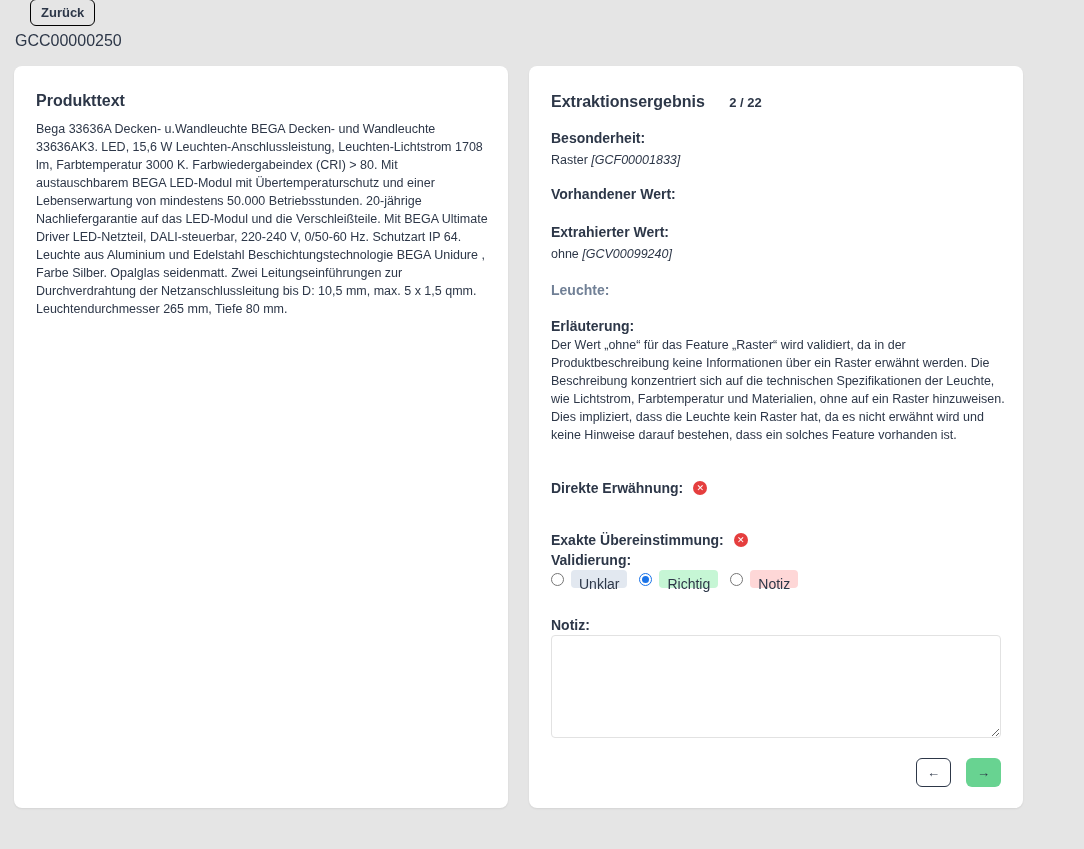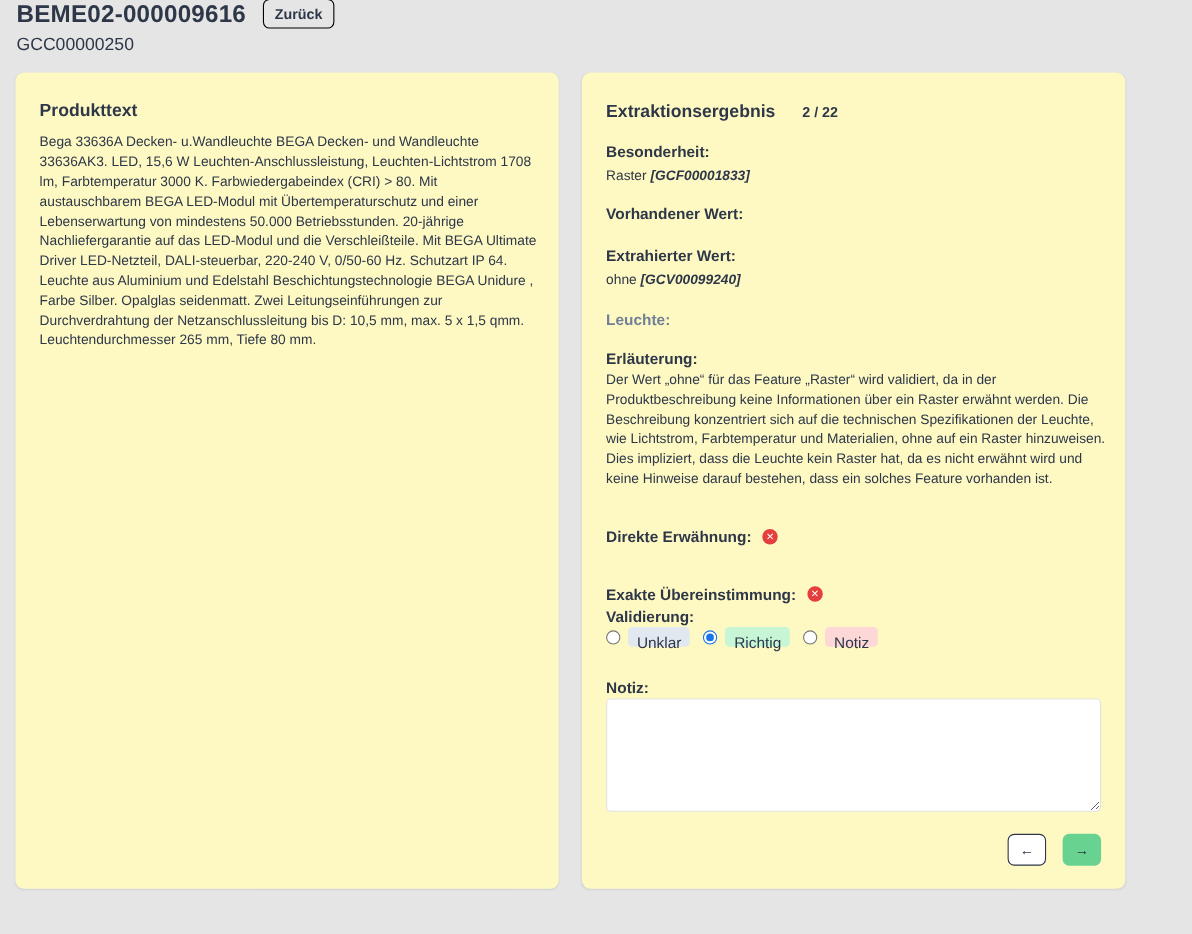--- a/index.html
+++ b/index.html
@@ -16,41 +16,41 @@
   .back-button {
     margin-left: 15px; height: 27px; padding: 0 10px;
     border: 1px solid #000000; border-radius: 6px; background: transparent;
     font-size: 13px; font-weight: bold; color: #2d3748; cursor: pointer;
     font-family: "Liberation Sans", sans-serif; position: relative; top: -1px;
   }
   .subtitle { font-size: 16px; color: #2d3748; margin-top: 6px; }
 
   .card {
     position: absolute; top: 66px; width: 494px; height: 742px;
-    background: #fef9c3; border-radius: 8px;
+    background: #ffffff; border-radius: 8px;
     box-shadow: 0 1px 2px rgba(0,0,0,0.08);
   }
   .card-left { left: 14px; }
   .card-right { left: 529px; }
 
   .card-left h2 {
     position: absolute; left: 22px; top: 26px; font-size: 16px; font-weight: bold; color: #2d3748;
   }
   .product-text {
     position: absolute; left: 22px; top: 54px; width: 455px;
     font-size: 12.5px; line-height: 18px; color: #2d3748;
   }
 
   .ext-title { position: absolute; left: 22px; top: 27px; font-size: 16px; font-weight: bold; color: #2d3748; }
   .ext-count { font-size: 13px; font-weight: bold; margin-left: 20px; }
 
   .field-label { position: absolute; left: 22px; font-size: 14px; font-weight: bold; color: #2d3748; }
   .field-label.muted { color: #718096; }
   .field-value { position: absolute; left: 22px; font-size: 12.5px; color: #2d3748; }
-  .field-value i { font-style: italic; font-weight: bold; }
+  .field-value i { font-style: italic; }
 
   .explain-text {
     position: absolute; left: 22px; top: 270px; width: 455px;
     font-size: 12.5px; line-height: 18px; color: #2d3748;
   }
 
   .bool-row { position: absolute; left: 22px; display: flex; align-items: center; font-size: 14px; font-weight: bold; color: #2d3748; }
   .x-badge {
     display: inline-block; width: 14px; height: 14px; border-radius: 50%;
     background: #e53e3e; color: #fff; font-size: 9px; line-height: 14px; text-align: center;
@@ -84,21 +84,20 @@
     display: flex; align-items: center; justify-content: center; font-size: 13px; cursor: pointer;
   }
   .prev-btn { left: 387px; border: 1px solid #2d3748; background: #fff; color: #2d3748; }
   .next-btn { left: 437px; background: #68d391; color: #2d3748; border: none; }
 </style>
 </head>
 <body>
 
 <div class="header">
   <div class="title-row">
-    <span class="page-title">BEME02-000009616</span>
     <button class="back-button">Zurück</button>
   </div>
   <div class="subtitle">GCC00000250</div>
 </div>
 
 <div class="card card-left">
   <h2>Produkttext</h2>
   <p class="product-text">Bega 33636A Decken- u.Wandleuchte BEGA Decken- und Wandleuchte 33636AK3. LED, 15,6 W Leuchten-Anschlussleistung, Leuchten-Lichtstrom 1708 lm, Farbtemperatur 3000 K. Farbwiedergabeindex (CRI) &gt; 80. Mit austauschbarem BEGA LED-Modul mit Übertemperaturschutz und einer Lebenserwartung von mindestens 50.000 Betriebsstunden. 20-jährige Nachliefergarantie auf das LED-Modul und die Verschleißteile. Mit BEGA Ultimate Driver LED-Netzteil, DALI-steuerbar, 220-240 V, 0/50-60 Hz. Schutzart IP 64. Leuchte aus Aluminium und Edelstahl Beschichtungstechnologie BEGA Unidure , Farbe Silber. Opalglas seidenmatt. Zwei Leitungseinführungen zur Durchverdrahtung der Netzanschlussleitung bis D: 10,5 mm, max. 5 x 1,5 qmm. Leuchtendurchmesser 265 mm, Tiefe 80 mm.</p>
 </div>
 

